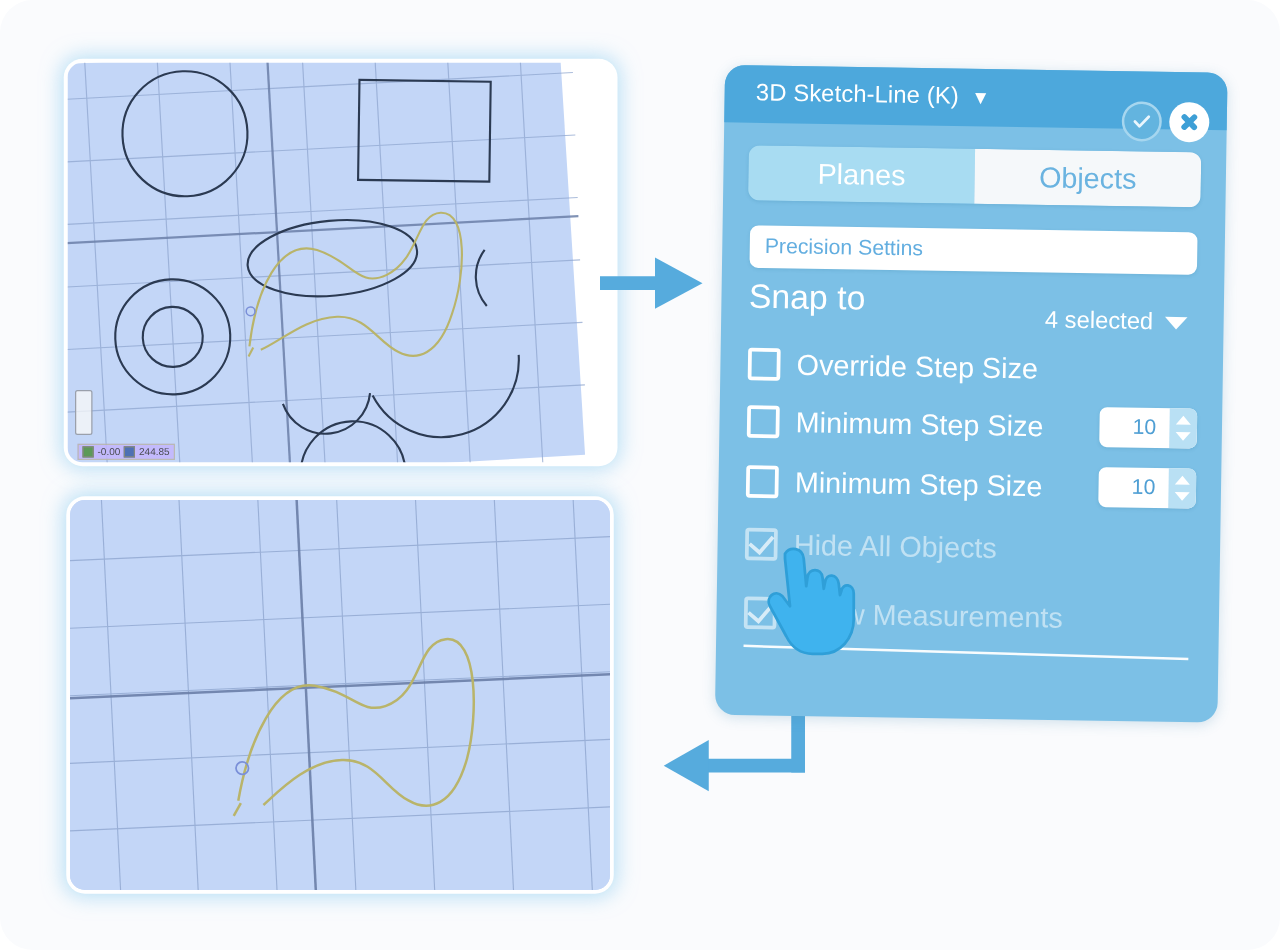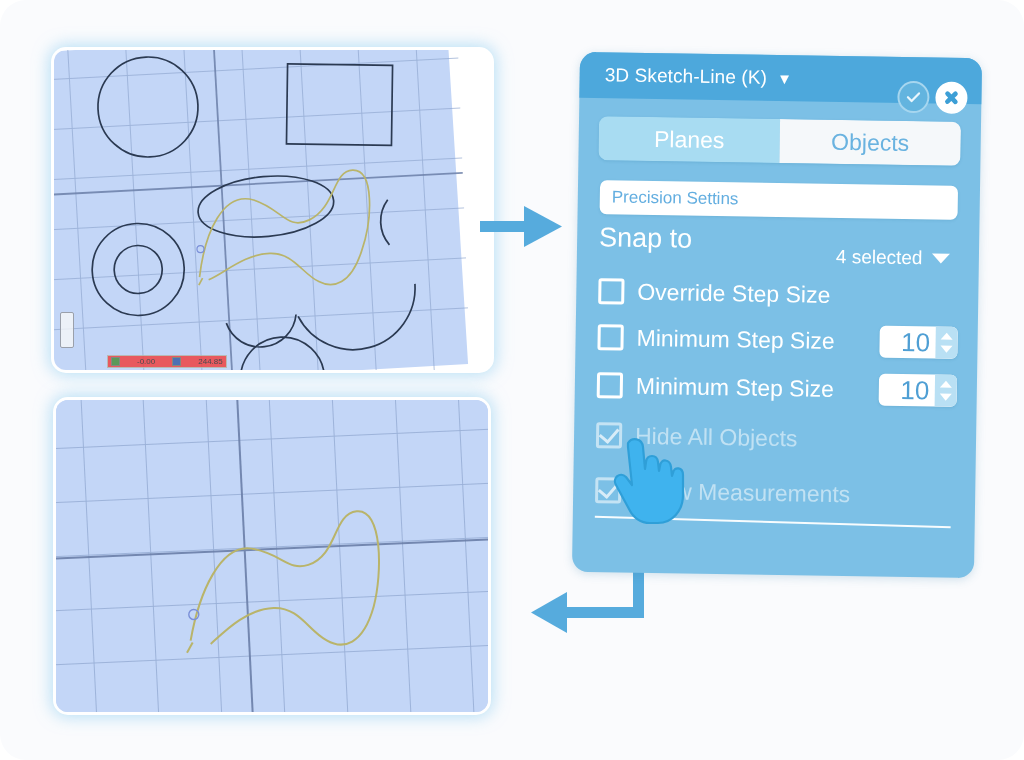--- a/index.html
+++ b/index.html
@@ -41,31 +41,30 @@
     width: 432px; height: 312px;
   }
   .canvas-svg { display: block; width: 100%; height: 100%; }
 
   
   .coord-readout {
     position: absolute;
     left: 8px; bottom: 2px;
     display: flex;
     align-items: center;
-    gap: 17px;
-    background: #ef4444;
+    gap: 3px;
+    background: #c4b5fd;
     border: 1px solid #b8b4a9;
     padding: 1px 3px;
     font-family: "Liberation Sans", sans-serif;
     font-size: 8px;
     color: #333333;
     opacity: 0.85;
     filter: blur(0.6px);
     white-space: nowrap;
-    margin-left: 45px;
   }
   .coord-swatch {
     width: 7px; height: 7px;
     background: #4a8f3c;
     border: 1px solid #7a7a6a;
   }
   .coord-swatch.blue { background: #3a5fa8; }
 
   .coord-stack {
     position: absolute;
@@ -252,21 +251,21 @@
     align-items: stretch;
     overflow: hidden;
     box-shadow: 0 1px 3px rgba(40,110,150,0.18);
   }
   .spinner-val {
     flex: 1;
     display: flex;
     align-items: center;
     justify-content: center;
     color: #4f9fd4;
-    font-size: 26px;
+    font-size: 17px;
     margin-left: 16px;
   }
   .spinner-btns {
     width: 22px;
     background: #b9e0f4;
     display: flex;
     flex-direction: column;
     align-items: center;
     justify-content: space-around;
     padding: 3px 0;

